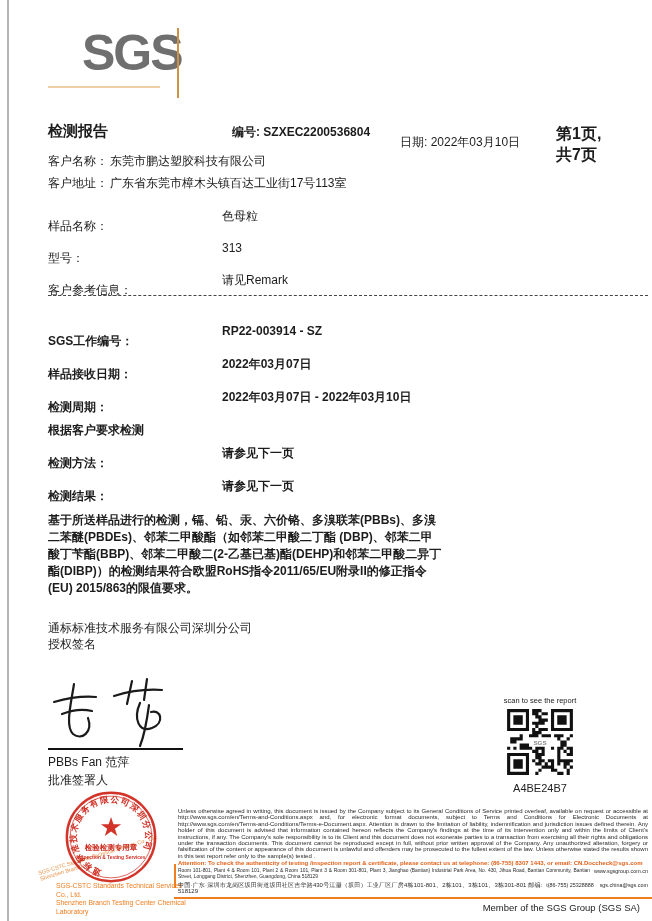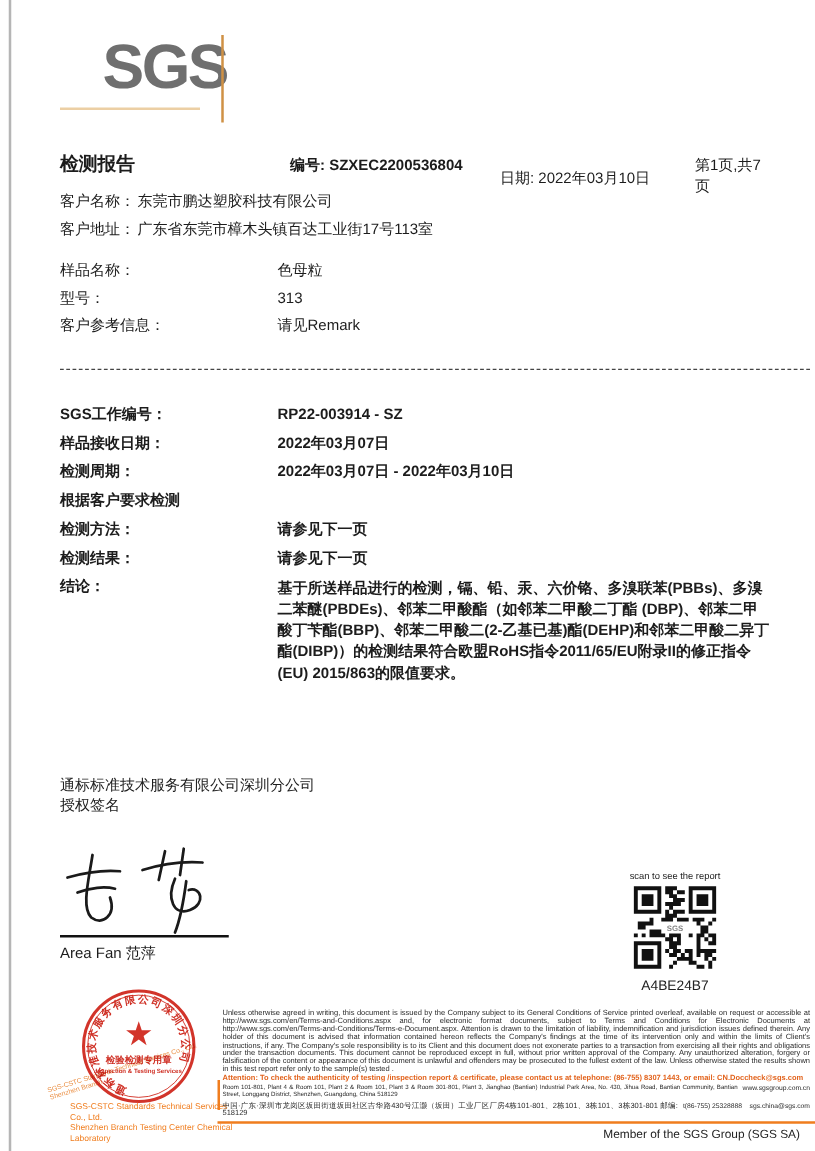--- a/index.html
+++ b/index.html
@@ -11,26 +11,26 @@
   
   .logo-text{position:absolute;left:82px;top:28px;font-size:50px;font-weight:bold;color:#6f6f6f;
              letter-spacing:-2px;line-height:1;}
   .logo-hline{position:absolute;left:48px;top:86px;width:112px;height:2px;background:#eccfa4;}
   .logo-vline{position:absolute;left:177px;top:28px;width:2px;height:70px;background:#cf9145;}
 
   .title-row{position:absolute;left:0;top:122px;width:616px;height:20px;}
   .doc-title{position:absolute;left:48px;top:0;font-size:15px;font-weight:bold;}
   .doc-no{position:absolute;left:232px;top:2px;font-size:12px;font-weight:bold;}
   .doc-date{position:absolute;left:400px;top:12px;font-size:12px;}
-  .doc-page{position:absolute;left:556px;top:2px;font-size:12px;}
+  .doc-page{position:absolute;left:556px;top:2px;font-size:16px;font-weight:bold;}
 
   
   .row{display:flex;font-size:12px;line-height:15px;margin-bottom:7px;}
   .row .lbl{flex:0 0 62px;}
-  .row.wide .lbl{flex:0 0 174px;}
+  .row.wide .lbl{flex:0 0 174px;margin-top:10px;}
   .row .val{flex:1;}
 
   .client-block{position:absolute;left:48px;top:154px;width:580px;}
   .group-gap{height:11px;}
   .client-note{font-size:12px;margin-top:2px;}
 
   .dashed-sep{position:absolute;left:48px;top:295px;width:600px;border-top:1px dashed #444;}
 
   .report-block{position:absolute;left:48px;top:324px;width:580px;font-weight:bold;}
   .report-block .row{margin-bottom:8px;}
@@ -127,21 +127,20 @@
     </div>
     <div class="row wide">
       <span class="lbl">检测方法：</span>
       <span class="val">请参见下一页</span>
     </div>
     <div class="row wide">
       <span class="lbl">检测结果：</span>
       <span class="val">请参见下一页</span>
     </div>
     <div class="row wide conclusion">
-      <span class="lbl">结论：</span>
       <span class="val">基于所送样品进行的检测，镉、铅、汞、六价铬、多溴联苯(PBBs)、多溴二苯醚(PBDEs)、邻苯二甲酸酯（如邻苯二甲酸二丁酯 (DBP)、邻苯二甲酸丁苄酯(BBP)、邻苯二甲酸二(2-乙基已基)酯(DEHP)和邻苯二甲酸二异丁酯(DIBP)）的检测结果符合欧盟RoHS指令2011/65/EU附录II的修正指令(EU) 2015/863的限值要求。</span>
     </div>
   </div>
 
   <div class="sig-block">
     <div>通标标准技术服务有限公司深圳分公司</div>
     <div>授权签名</div>
     <div class="sig-script">
       <svg width="150" height="74" viewBox="0 0 150 74">
         <g fill="none" stroke="#1a1a1a" stroke-width="2.2" stroke-linecap="round">
@@ -150,21 +149,22 @@
           <path d="M14 38 C 24 34, 36 33, 44 35"></path>
           <path d="M66 20 C 82 15, 100 13, 114 14"></path>
           <path d="M84 5 L 79 28"></path>
           <path d="M99 3 L 96 24"></path>
           <path d="M92 27 C 85 43, 91 57, 104 52 C 117 47, 113 33, 103 36"></path>
           <path d="M101 29 C 99 44, 96 60, 92 70"></path>
         </g>
       </svg>
     </div>
     <div class="sig-line"></div>
-    <div class="sig-name">Area Fan 范萍</div>
+    <div class="sig-name">PBBs Fan 范萍</div>
+    <div class="sig-title">批准签署人</div>
   </div>
 
   <div class="qr-block">
     <div class="qr-caption">scan to see the report</div>
     <div id="qr-holder"><svg viewBox="0 0 67 67" width="70" height="70">
           <path d="M2 2h3v3h-3zM5 2h3v3h-3zM8 2h3v3h-3zM11 2h3v3h-3zM14 2h3v3h-3zM17 2h3v3h-3zM20 2h3v3h-3zM2 5h3v3h-3zM20 5h3v3h-3zM2 8h3v3h-3zM8 8h3v3h-3zM11 8h3v3h-3zM14 8h3v3h-3zM20 8h3v3h-3zM2 11h3v3h-3zM8 11h3v3h-3zM11 11h3v3h-3zM14 11h3v3h-3zM20 11h3v3h-3zM2 14h3v3h-3zM8 14h3v3h-3zM11 14h3v3h-3zM14 14h3v3h-3zM20 14h3v3h-3zM2 17h3v3h-3zM20 17h3v3h-3zM2 20h3v3h-3zM5 20h3v3h-3zM8 20h3v3h-3zM11 20h3v3h-3zM14 20h3v3h-3zM17 20h3v3h-3zM20 20h3v3h-3zM44 2h3v3h-3zM47 2h3v3h-3zM50 2h3v3h-3zM53 2h3v3h-3zM56 2h3v3h-3zM59 2h3v3h-3zM62 2h3v3h-3zM44 5h3v3h-3zM62 5h3v3h-3zM44 8h3v3h-3zM50 8h3v3h-3zM53 8h3v3h-3zM56 8h3v3h-3zM62 8h3v3h-3zM44 11h3v3h-3zM50 11h3v3h-3zM53 11h3v3h-3zM56 11h3v3h-3zM62 11h3v3h-3zM44 14h3v3h-3zM50 14h3v3h-3zM53 14h3v3h-3zM56 14h3v3h-3zM62 14h3v3h-3zM44 17h3v3h-3zM62 17h3v3h-3zM44 20h3v3h-3zM47 20h3v3h-3zM50 20h3v3h-3zM53 20h3v3h-3zM56 20h3v3h-3zM59 20h3v3h-3zM62 20h3v3h-3zM2 44h3v3h-3zM5 44h3v3h-3zM8 44h3v3h-3zM11 44h3v3h-3zM14 44h3v3h-3zM17 44h3v3h-3zM20 44h3v3h-3zM2 47h3v3h-3zM20 47h3v3h-3zM2 50h3v3h-3zM8 50h3v3h-3zM11 50h3v3h-3zM14 50h3v3h-3zM20 50h3v3h-3zM2 53h3v3h-3zM8 53h3v3h-3zM11 53h3v3h-3zM14 53h3v3h-3zM20 53h3v3h-3zM2 56h3v3h-3zM8 56h3v3h-3zM11 56h3v3h-3zM14 56h3v3h-3zM20 56h3v3h-3zM2 59h3v3h-3zM20 59h3v3h-3zM2 62h3v3h-3zM5 62h3v3h-3zM8 62h3v3h-3zM11 62h3v3h-3zM14 62h3v3h-3zM17 62h3v3h-3zM20 62h3v3h-3zM26 2h3v3h-3zM29 2h3v3h-3zM32 2h3v3h-3zM26 5h3v3h-3zM29 5h3v3h-3zM35 5h3v3h-3zM38 5h3v3h-3zM29 8h3v3h-3zM32 8h3v3h-3zM32 11h3v3h-3zM35 11h3v3h-3zM38 11h3v3h-3zM26 14h3v3h-3zM29 14h3v3h-3zM32 14h3v3h-3zM35 14h3v3h-3zM29 17h3v3h-3zM26 20h3v3h-3zM32 20h3v3h-3zM35 20h3v3h-3zM38 20h3v3h-3zM26 23h3v3h-3zM29 23h3v3h-3zM32 23h3v3h-3zM14 26h3v3h-3zM23 26h3v3h-3zM26 26h3v3h-3zM29 26h3v3h-3zM35 26h3v3h-3zM38 26h3v3h-3zM41 26h3v3h-3zM47 26h3v3h-3zM50 26h3v3h-3zM53 26h3v3h-3zM62 26h3v3h-3zM5 29h3v3h-3zM8 29h3v3h-3zM11 29h3v3h-3zM14 29h3v3h-3zM50 29h3v3h-3zM59 29h3v3h-3zM5 32h3v3h-3zM8 32h3v3h-3zM53 32h3v3h-3zM56 32h3v3h-3zM14 35h3v3h-3zM17 35h3v3h-3zM20 35h3v3h-3zM53 35h3v3h-3zM56 35h3v3h-3zM2 38h3v3h-3zM8 38h3v3h-3zM14 38h3v3h-3zM17 38h3v3h-3zM20 38h3v3h-3zM23 38h3v3h-3zM29 38h3v3h-3zM32 38h3v3h-3zM35 38h3v3h-3zM44 38h3v3h-3zM50 38h3v3h-3zM53 38h3v3h-3zM59 38h3v3h-3zM62 38h3v3h-3zM26 41h3v3h-3zM29 41h3v3h-3zM35 41h3v3h-3zM50 41h3v3h-3zM56 41h3v3h-3zM62 41h3v3h-3zM29 44h3v3h-3zM32 44h3v3h-3zM35 44h3v3h-3zM50 44h3v3h-3zM59 44h3v3h-3zM62 44h3v3h-3zM29 47h3v3h-3zM32 47h3v3h-3zM50 47h3v3h-3zM26 50h3v3h-3zM32 50h3v3h-3zM35 50h3v3h-3zM41 50h3v3h-3zM44 50h3v3h-3zM50 50h3v3h-3zM53 50h3v3h-3zM56 50h3v3h-3zM59 50h3v3h-3zM62 50h3v3h-3zM29 53h3v3h-3zM32 53h3v3h-3zM38 53h3v3h-3zM44 53h3v3h-3zM50 53h3v3h-3zM56 53h3v3h-3zM59 53h3v3h-3zM35 56h3v3h-3zM38 56h3v3h-3zM41 56h3v3h-3zM44 56h3v3h-3zM56 56h3v3h-3zM62 56h3v3h-3zM32 59h3v3h-3zM44 59h3v3h-3zM47 59h3v3h-3zM59 59h3v3h-3zM29 62h3v3h-3zM50 62h3v3h-3zM53 62h3v3h-3zM59 62h3v3h-3z" fill="#111"></path>
           <text x="33.5" y="36" font-size="6" text-anchor="middle" fill="#888" font-weight="bold">SGS</text>
         </svg></div>
     <div class="qr-code-text">A4BE24B7</div>
   </div>

